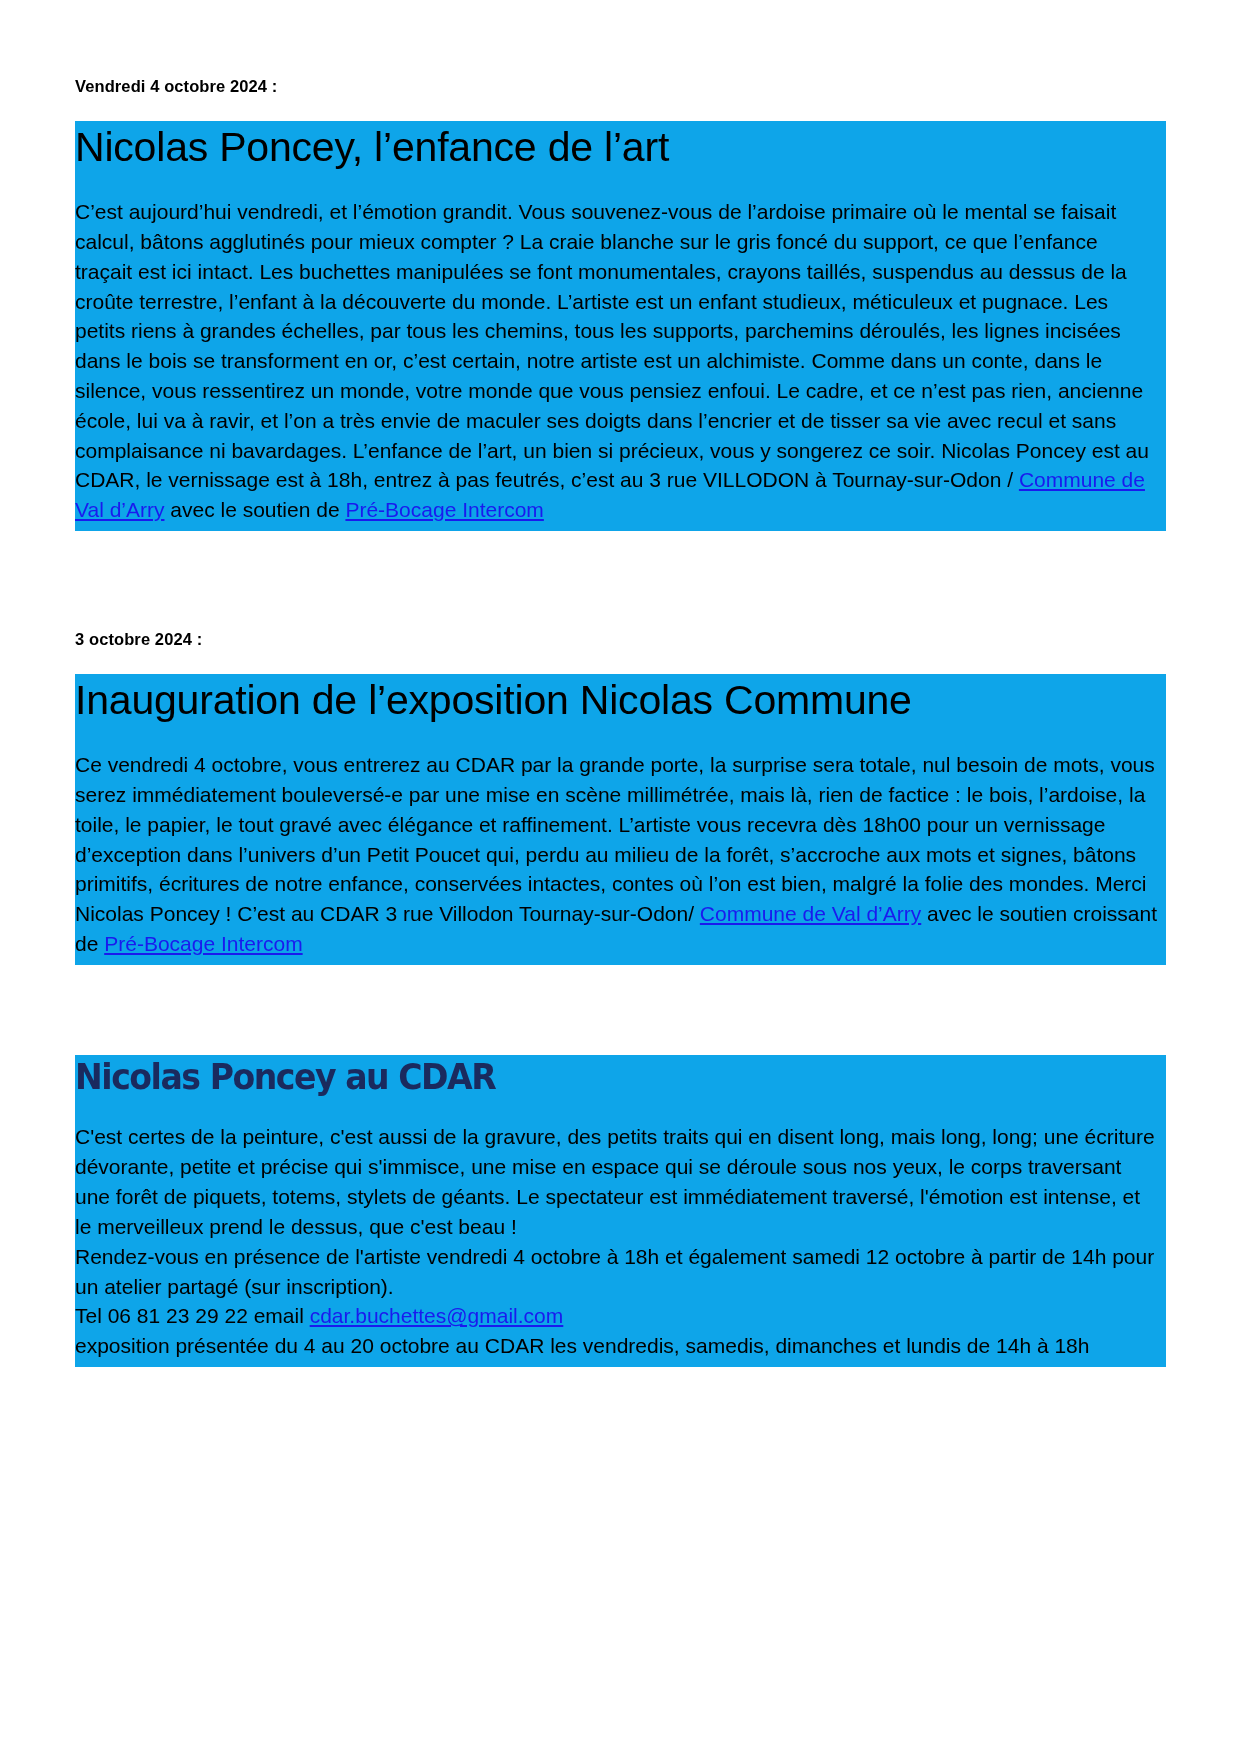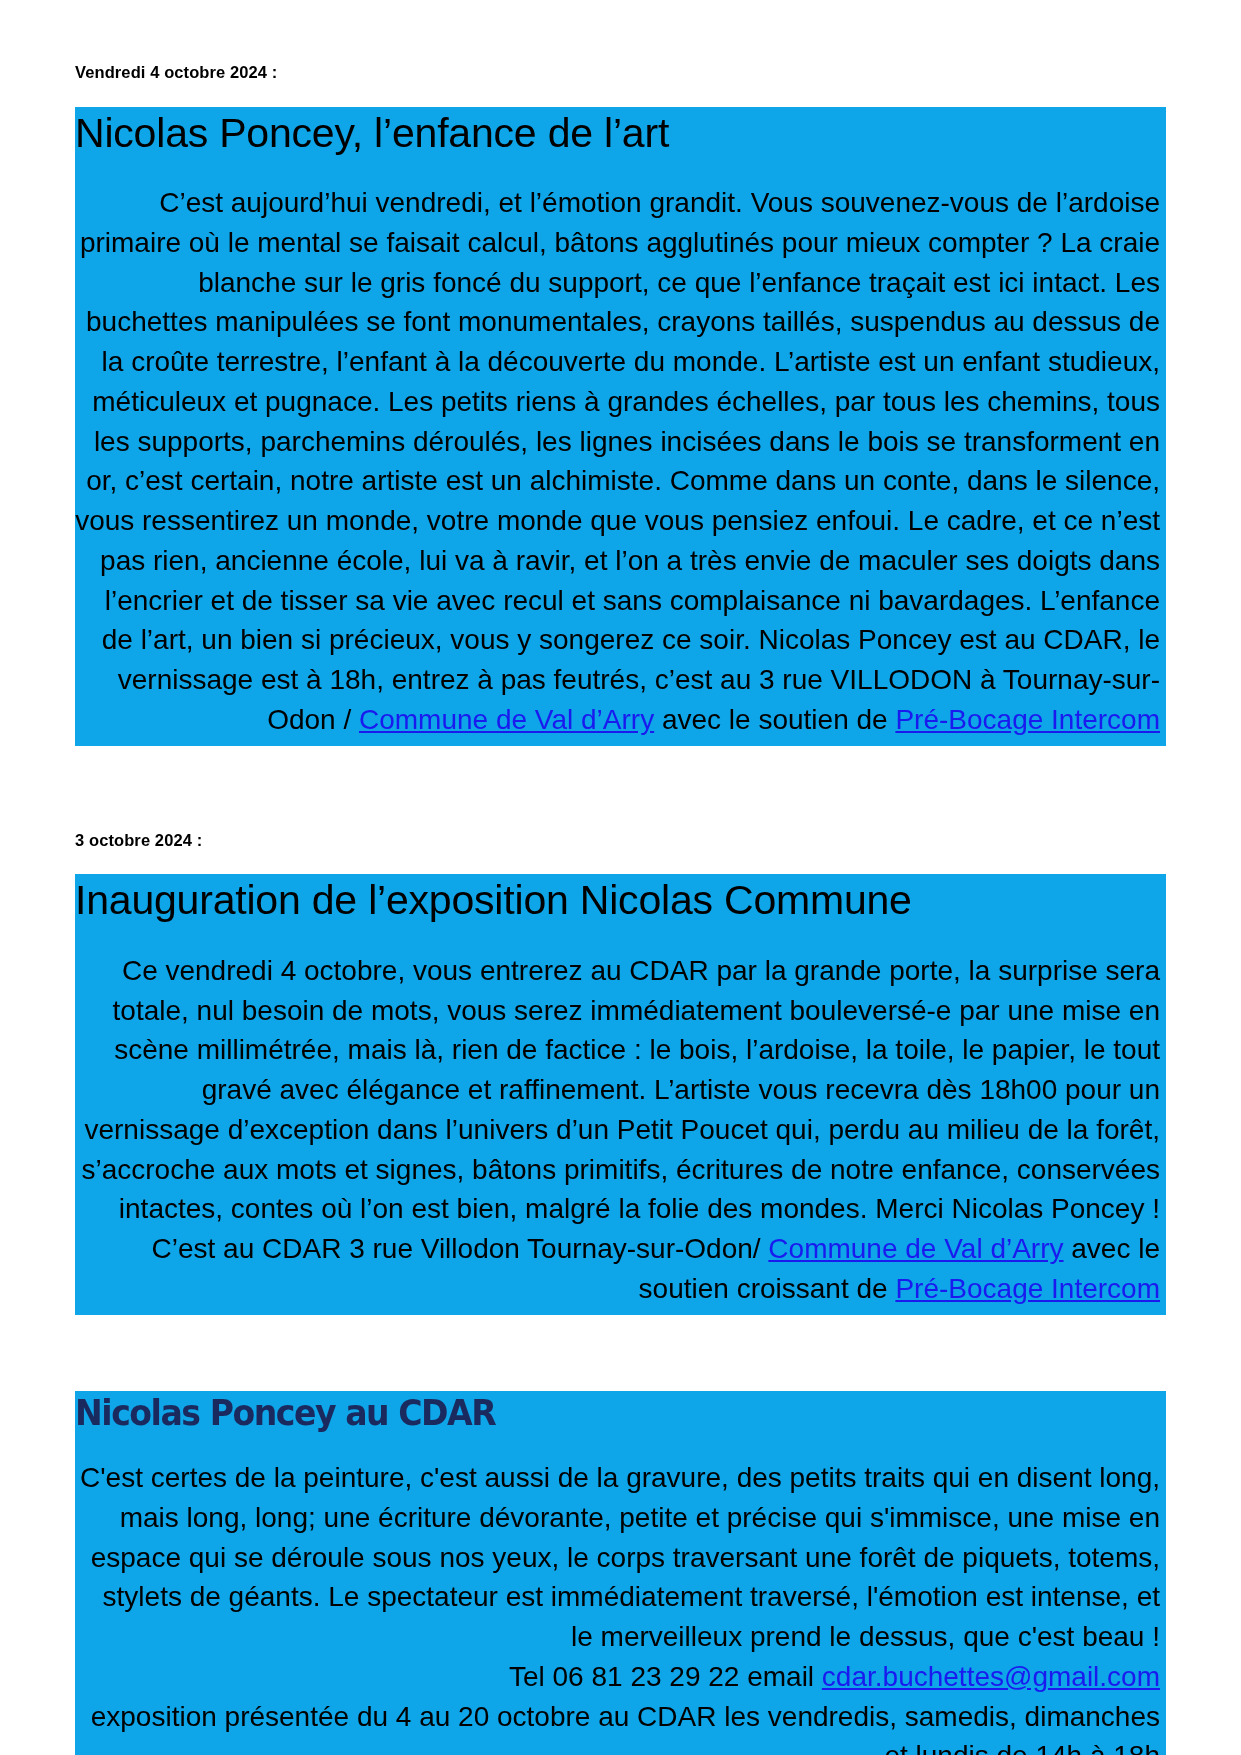--- a/index.html
+++ b/index.html
@@ -17,20 +17,21 @@
   .page {
     width: 1241px;
     min-height: 1755px;
     box-sizing: border-box;
     padding: 60px 75px 40px 75px;
     background: #ffffff;
     position: relative;
   }
   .entry {
     margin-bottom: 30px;
+    margin-top: 14px;
   }
   .entry-date {
     font-size: 16.5px;
     line-height: 1.5;
     color: #000000;
     margin: 0 0 22px 0;
     font-weight: 600;
     letter-spacing: 0.1px;
   }
   .entry-body {
@@ -50,24 +51,24 @@
     font-size: 36px;
     font-weight: 700;
     line-height: 1.1;
     margin: 0 0 26px 0;
     letter-spacing: -1.6px;
     color: #1a2a5e;
     transform: scaleX(0.92);
     transform-origin: left center;
   }
   p.para {
-    font-size: 28px;
+    font-size: 21px;
     line-height: 1.42;
     margin: 0;
-    text-align: right;
+    text-align: left;
     color: #000000;
   }
   p.para + p.para {
     margin-top: 0;
   }
   a.link {
     color: #1a1aee;
     text-decoration: underline;
   }
   .spacer-lg { height: 52px; }
@@ -102,20 +103,23 @@
 
   <div class="spacer-md"></div>
 
   <div class="entry">
     <div class="entry-body">
       <h1 class="title-c">Nicolas Poncey au CDAR</h1>
       <p class="para">
         <span>C'est certes de la peinture, c'est aussi de la gravure, des petits traits qui en disent long, mais long, long; une écriture dévorante, petite et précise qui s'immisce, une mise en espace qui se déroule sous nos yeux, le corps traversant une forêt de piquets, totems, stylets de géants. Le spectateur est immédiatement traversé, l'émotion est intense, et le merveilleux prend le dessus, que c'est beau !</span>
       </p>
       <p class="para">
+        <span>Rendez-vous en présence de l'artiste vendredi 4 octobre à 18h et également samedi 12 octobre à partir de 14h pour un atelier partagé (sur inscription).</span>
+      </p>
+      <p class="para">
         <span>Tel 06 81 23 29 22 email </span><a class="link" href="#">cdar.buchettes@gmail.com</a>
       </p>
       <p class="para">
         <span>exposition présentée du 4 au 20 octobre au CDAR les vendredis, samedis, dimanches et lundis de 14h à 18h</span>
       </p>
     </div>
   </div>
 
 </div>
 

